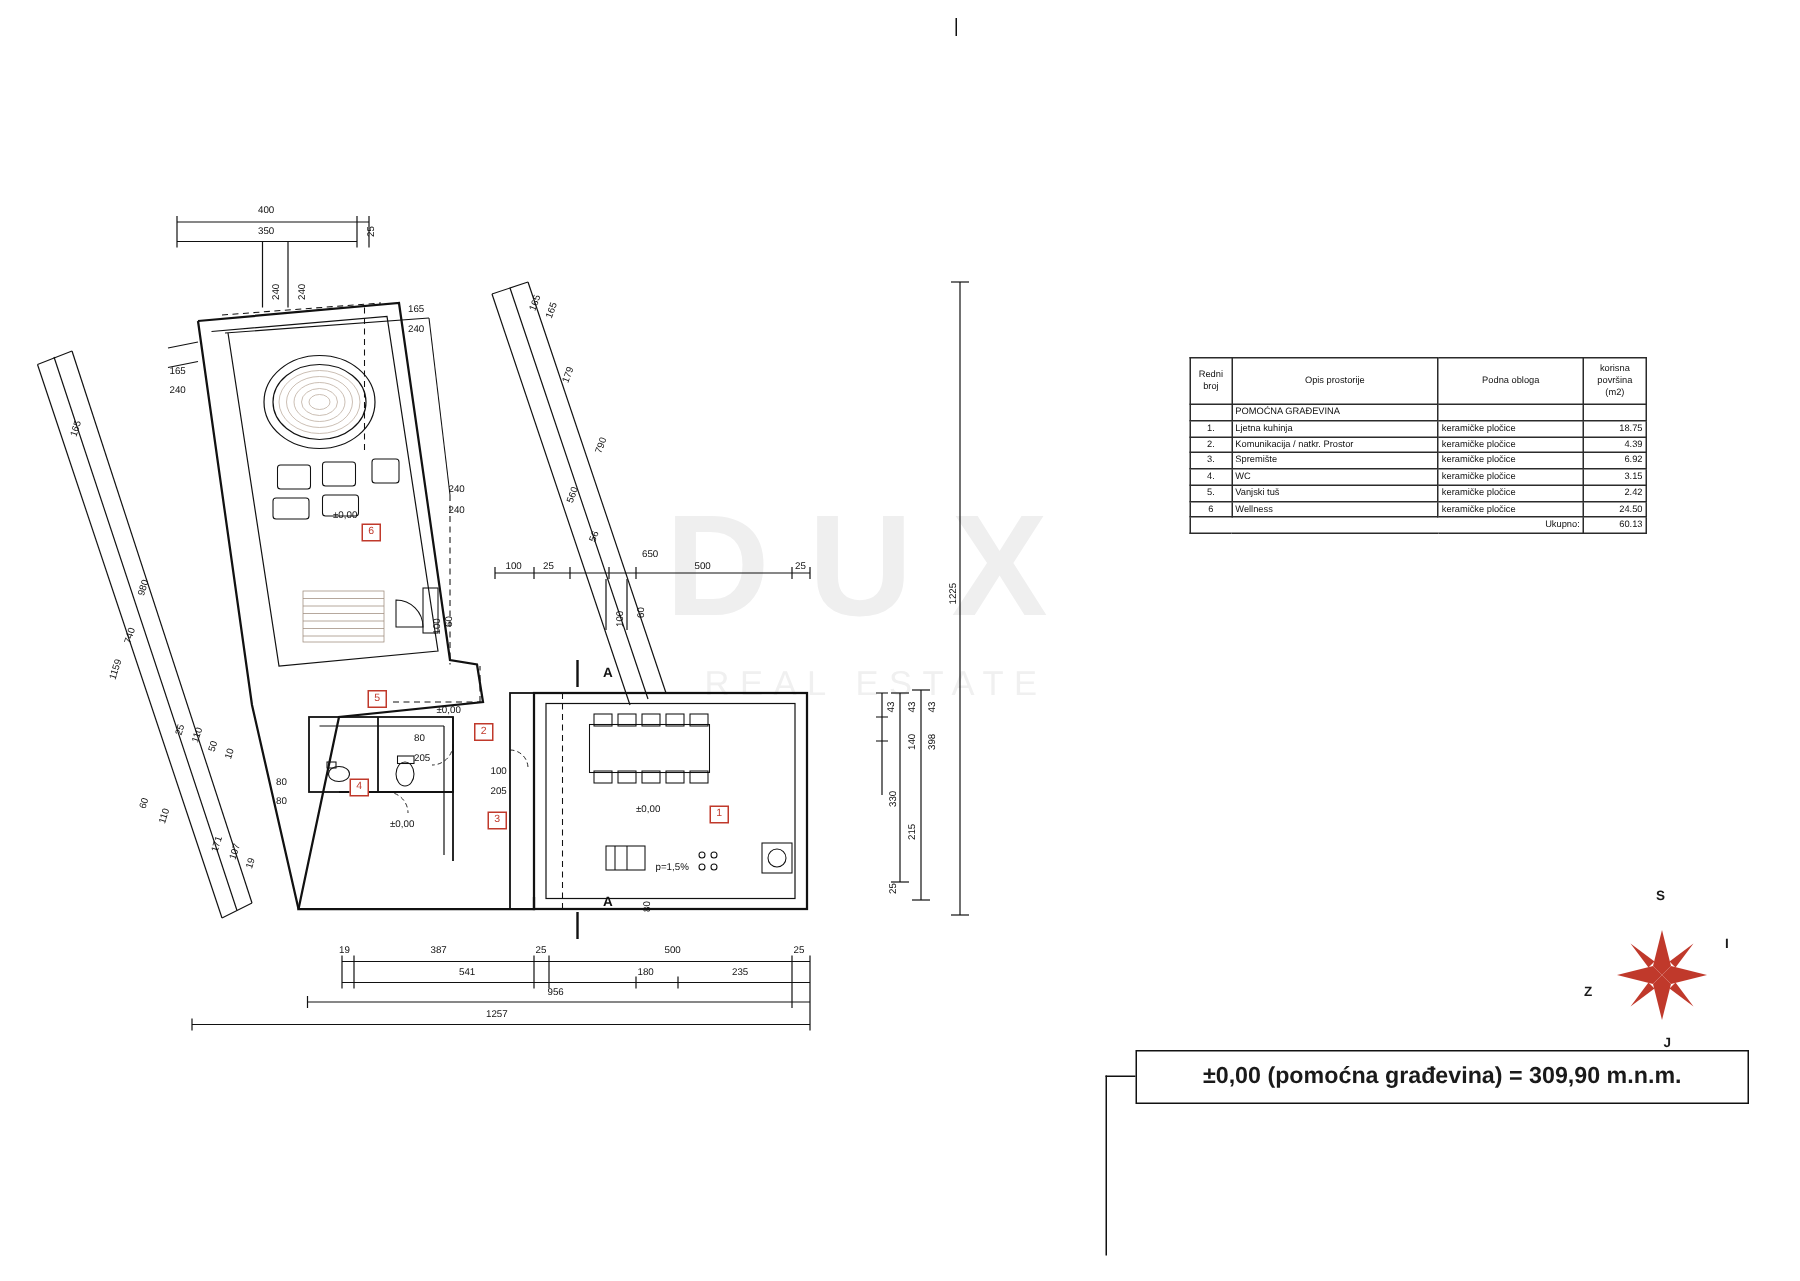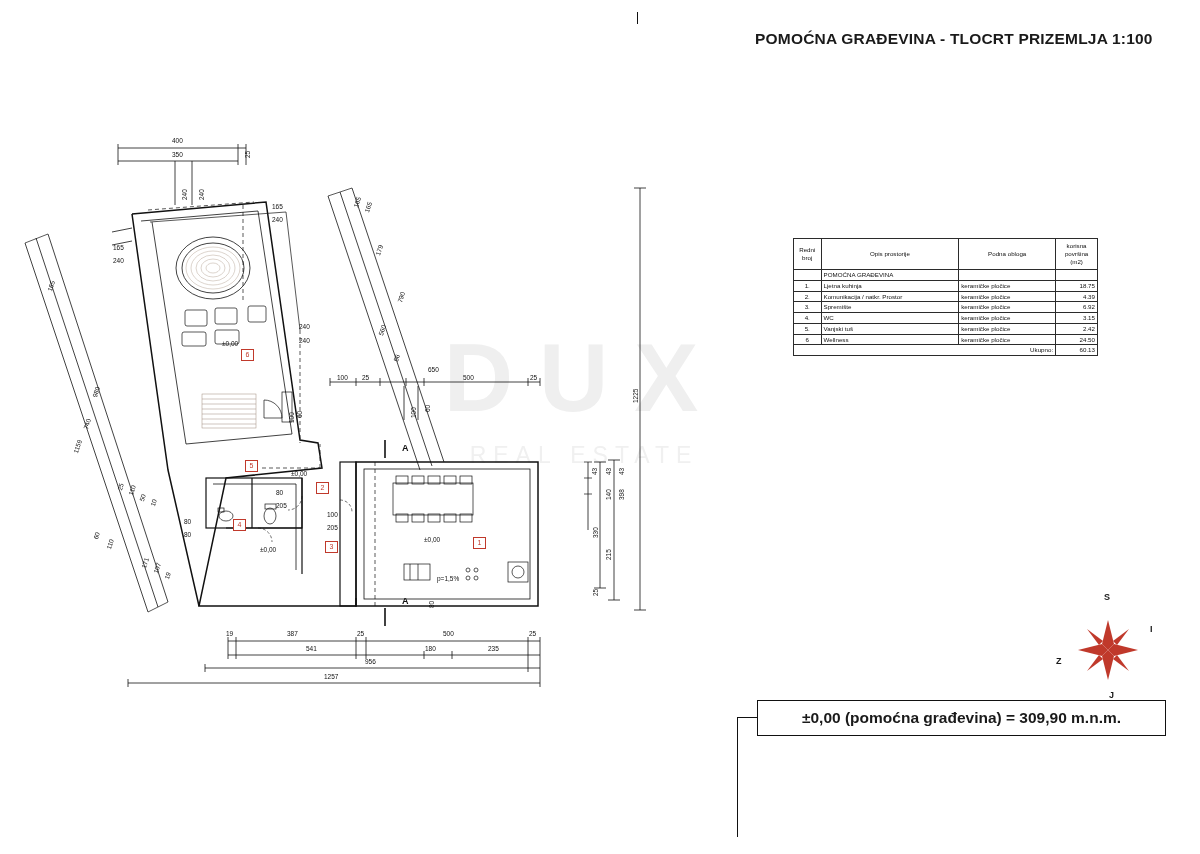--- a/index.html
+++ b/index.html
@@ -55,21 +55,20 @@
   .dimtxt.v{transform-origin:0 0;}
   .lvl{position:absolute;font-size:6.5px;color:#111;white-space:nowrap;}
 </style>
 </head>
 <body>
 
 <div class="sheet">
 
   <div class="tick-top"></div>
 
-  <div class="title">POMOĆNA GRAĐEVINA - TLOCRT PRIZEMLJA 1:100</div>
 
   <div class="wm">
     <div class="dux">DUX</div>
     <div class="sub">REAL ESTATE</div>
   </div>
 
   <div class="draw">
   <svg width="1200" height="854" viewBox="0 0 1200 854">
     <g stroke="#111" fill="none" stroke-width="0.7">
 

